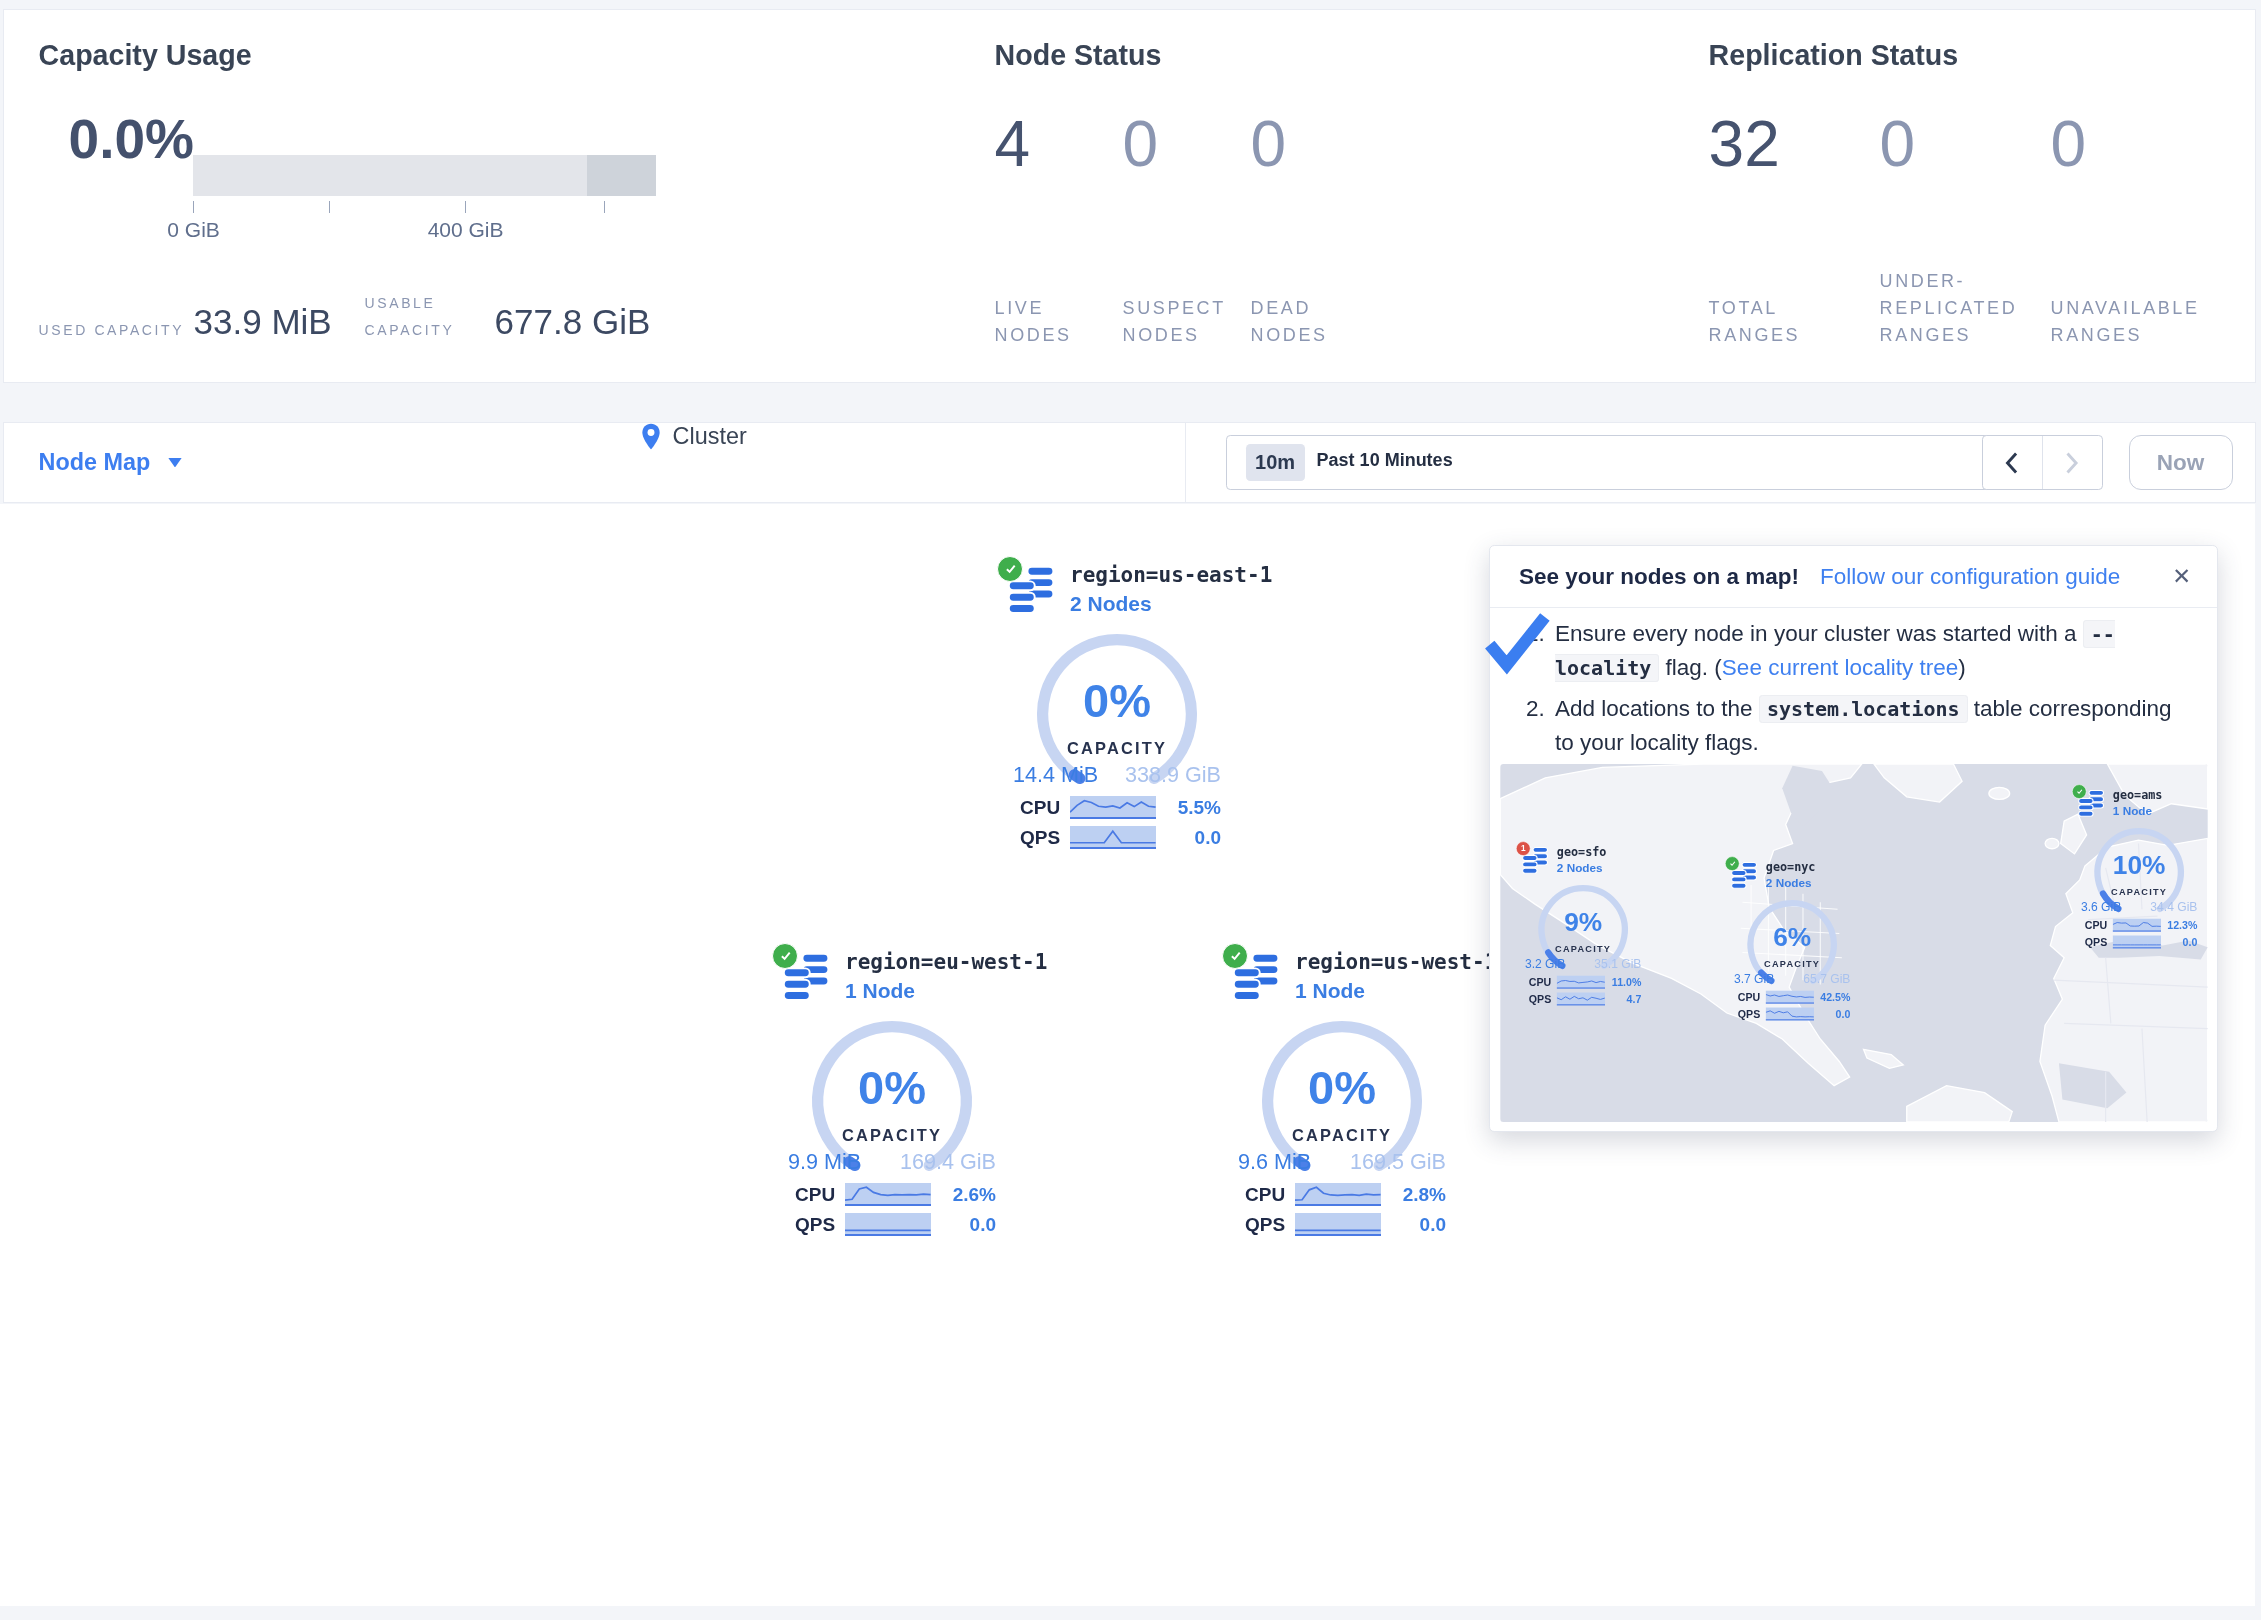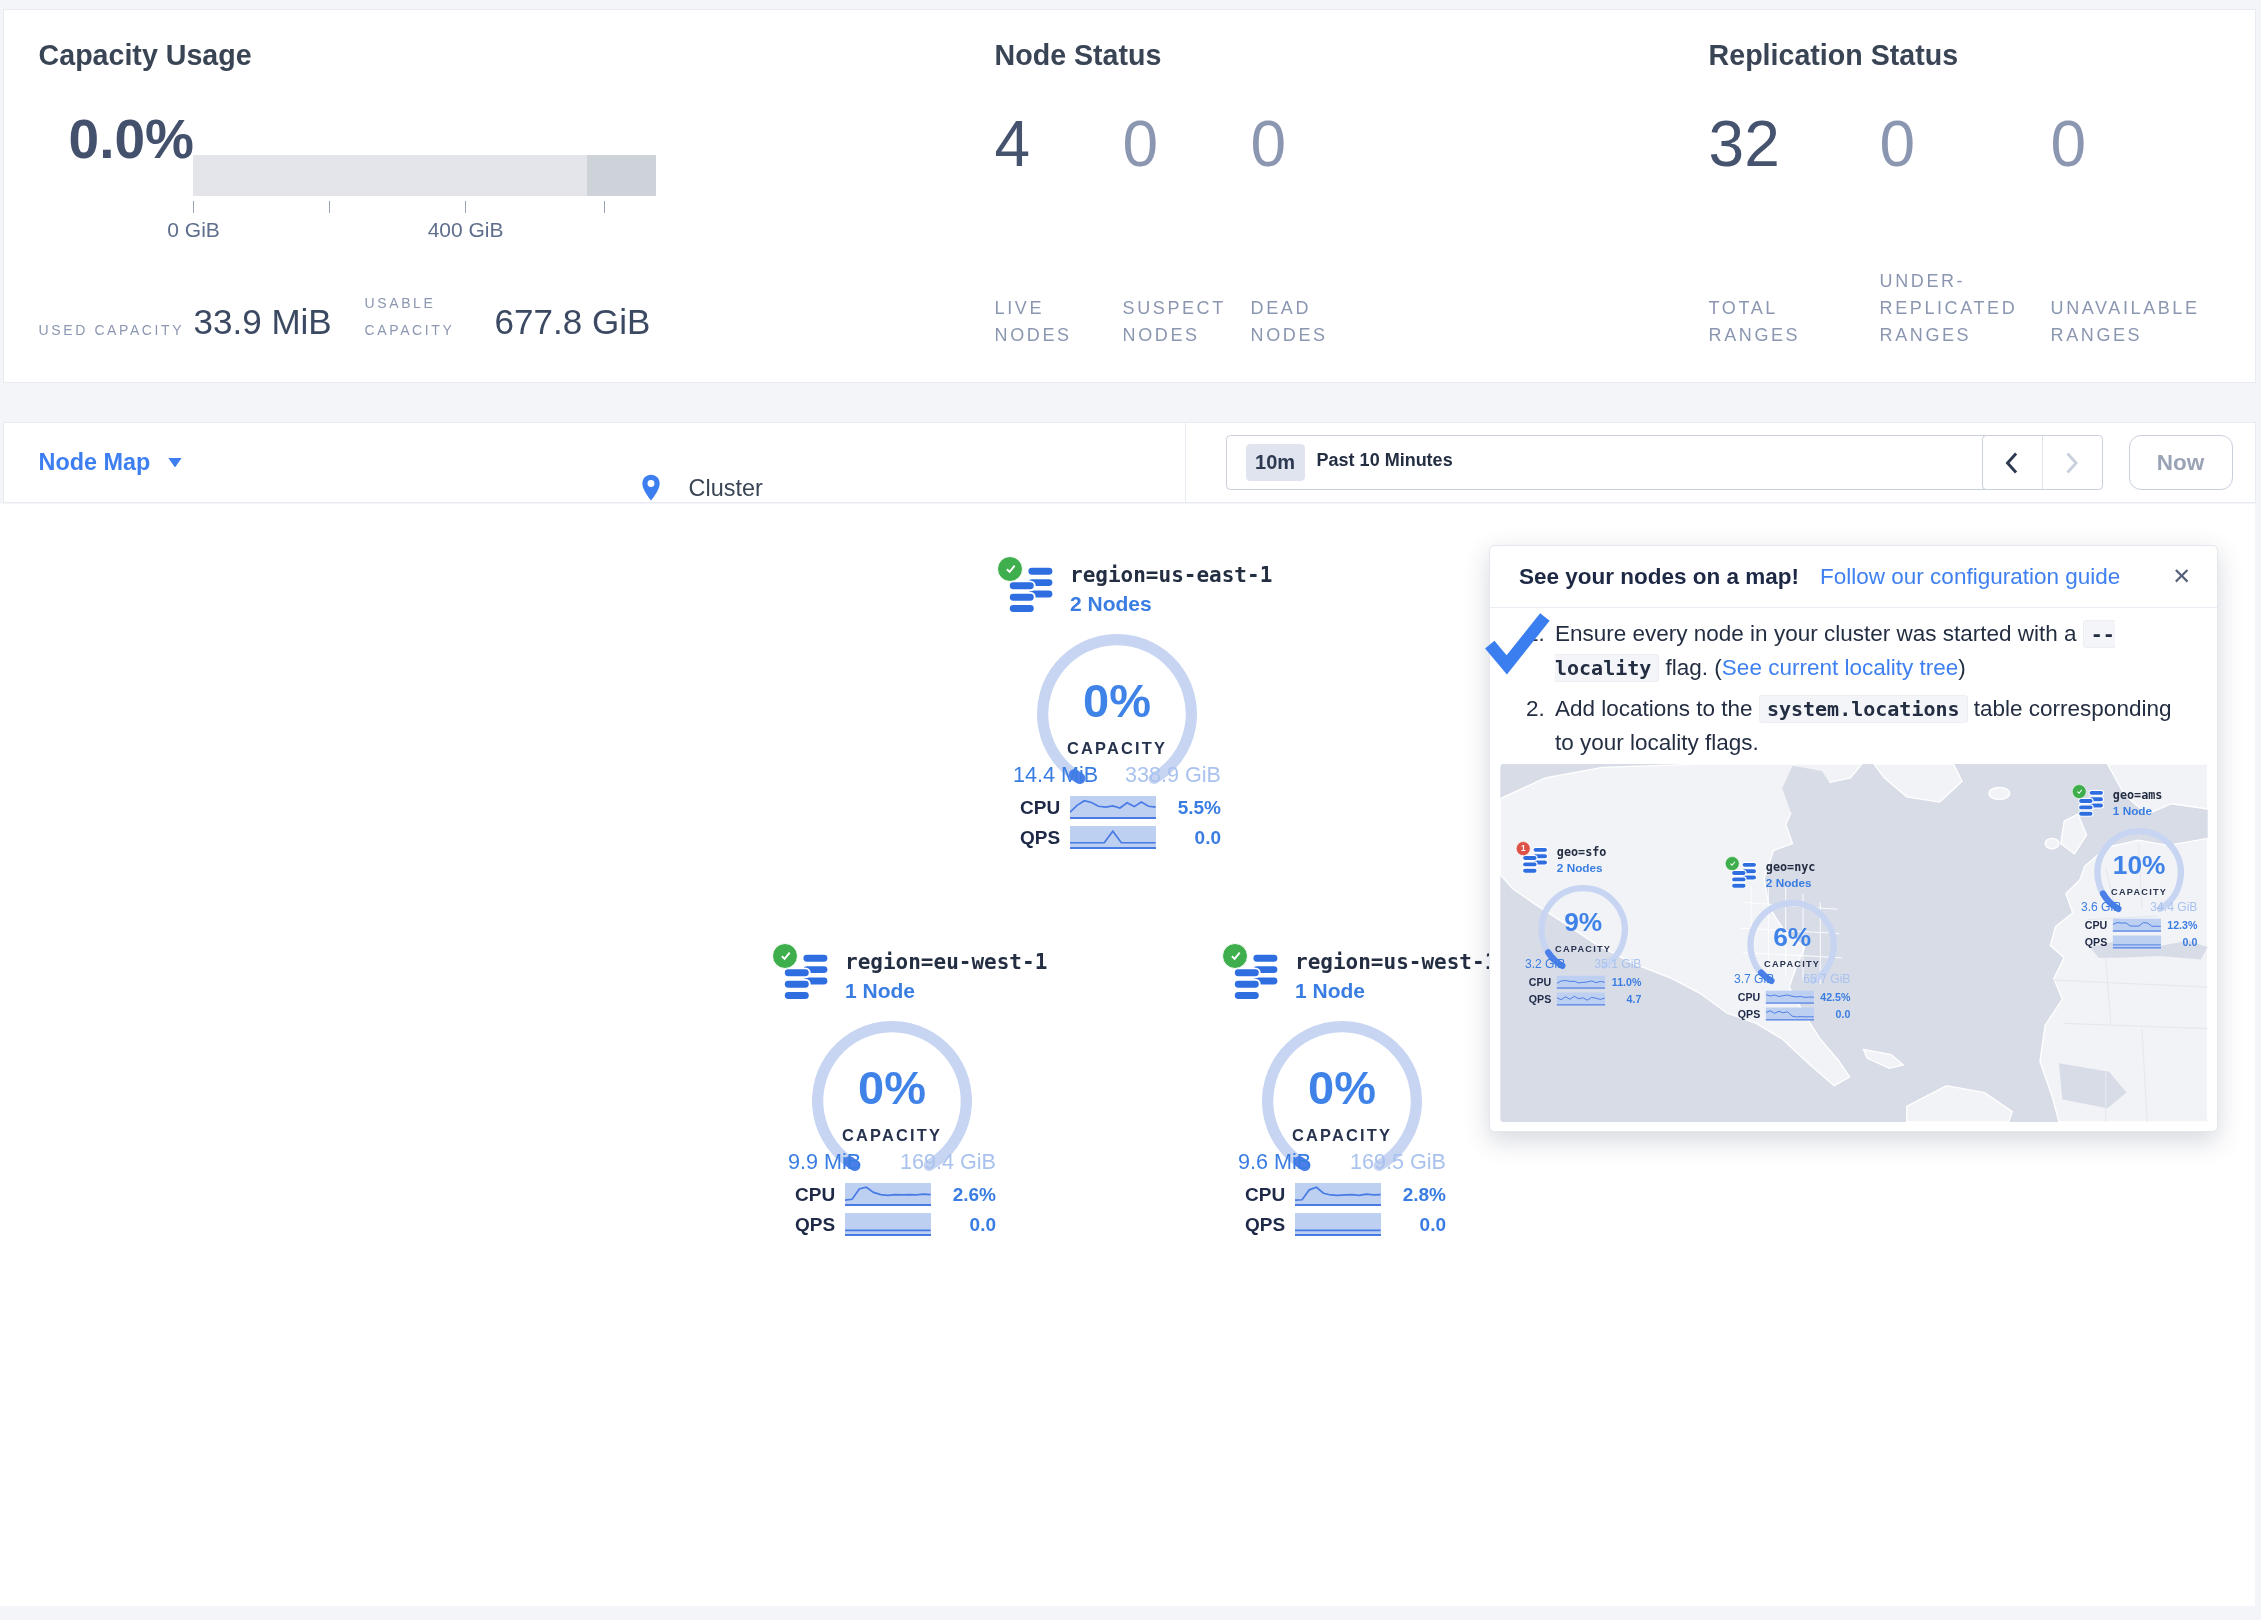--- a/index.html
+++ b/index.html
@@ -25,21 +25,21 @@
   .tick { position:absolute; top:191px; width:1.7px; height:12px; background:#9aa5bb; }
   .tick-label { position:absolute; top:208px; font-size:21px; color:#5f6e8c; transform:translateX(-50%); white-space:nowrap; }
   .cap-stat-label { position:absolute; bottom:38px; font-size:14px; letter-spacing:2.6px; line-height:27px; color:#8b96b1; }
   .cap-stat-value { position:absolute; bottom:40px; font-size:35px; font-weight:normal; color:#3c4962; white-space:nowrap; }
 
   
   #toolbar { left:2.6px; top:422px; width:2253px; height:81px; background:#fff; border:0.9px solid #e8ebf2; }
   #tb-divider { position:absolute; left:1181px; top:0; width:0.9px; height:100%; background:#e8ebf2; }
   #view-select { position:absolute; left:35px; top:0; height:100%; display:flex; align-items:center; gap:17.3px; cursor:pointer; }
   #view-select .vs-label { font-size:23.4px; font-weight:bold; color:#3d7ef0; }
-  #crumb { position:absolute; left:637px; top:0; height:100%; display:flex; align-items:flex-end; gap:28px; }
+  #crumb { position:absolute; left:637px; top:0; height:100%; display:flex; align-items:flex-start; gap:12px; }
   #crumb .crumb-label { font-size:23.4px; color:#394455; }
   #time-box { position:absolute; left:1222px; top:12px; width:870px; height:55px; border:1.3px solid #c9cfdc; border-radius:4.3px; background:#fff; }
   #time-badge { position:absolute; left:19px; top:7.8px; padding:7px 9.5px; background:#e0e4ee; border-radius:4.3px; font-weight:bold; font-size:20px; color:#2c3950; }
   #time-text { position:absolute; left:90px; top:14px; font-size:18px; font-weight:bold; color:#242e42; }
   #time-chev { position:absolute; right:26px; top:22.5px; }
   #nav-group { position:absolute; left:1978px; top:12px; width:121px; height:55px; border:1.3px solid #c9cfdc; border-radius:4.3px; display:flex; background:#fff; }
   .nav-cell { flex:1; display:flex; align-items:center; justify-content:center; cursor:pointer; }
   .nav-cell:first-child { border-right:0.9px solid #dfe3ec; }
   #now-btn { position:absolute; left:2125px; top:12px; width:104px; height:55px; border:1.3px solid #c9cfdc; border-radius:12px; display:flex; align-items:center; justify-content:center; font-size:22.5px; font-weight:bold; color:#9aa3b6; background:#fff; cursor:pointer; }
 

